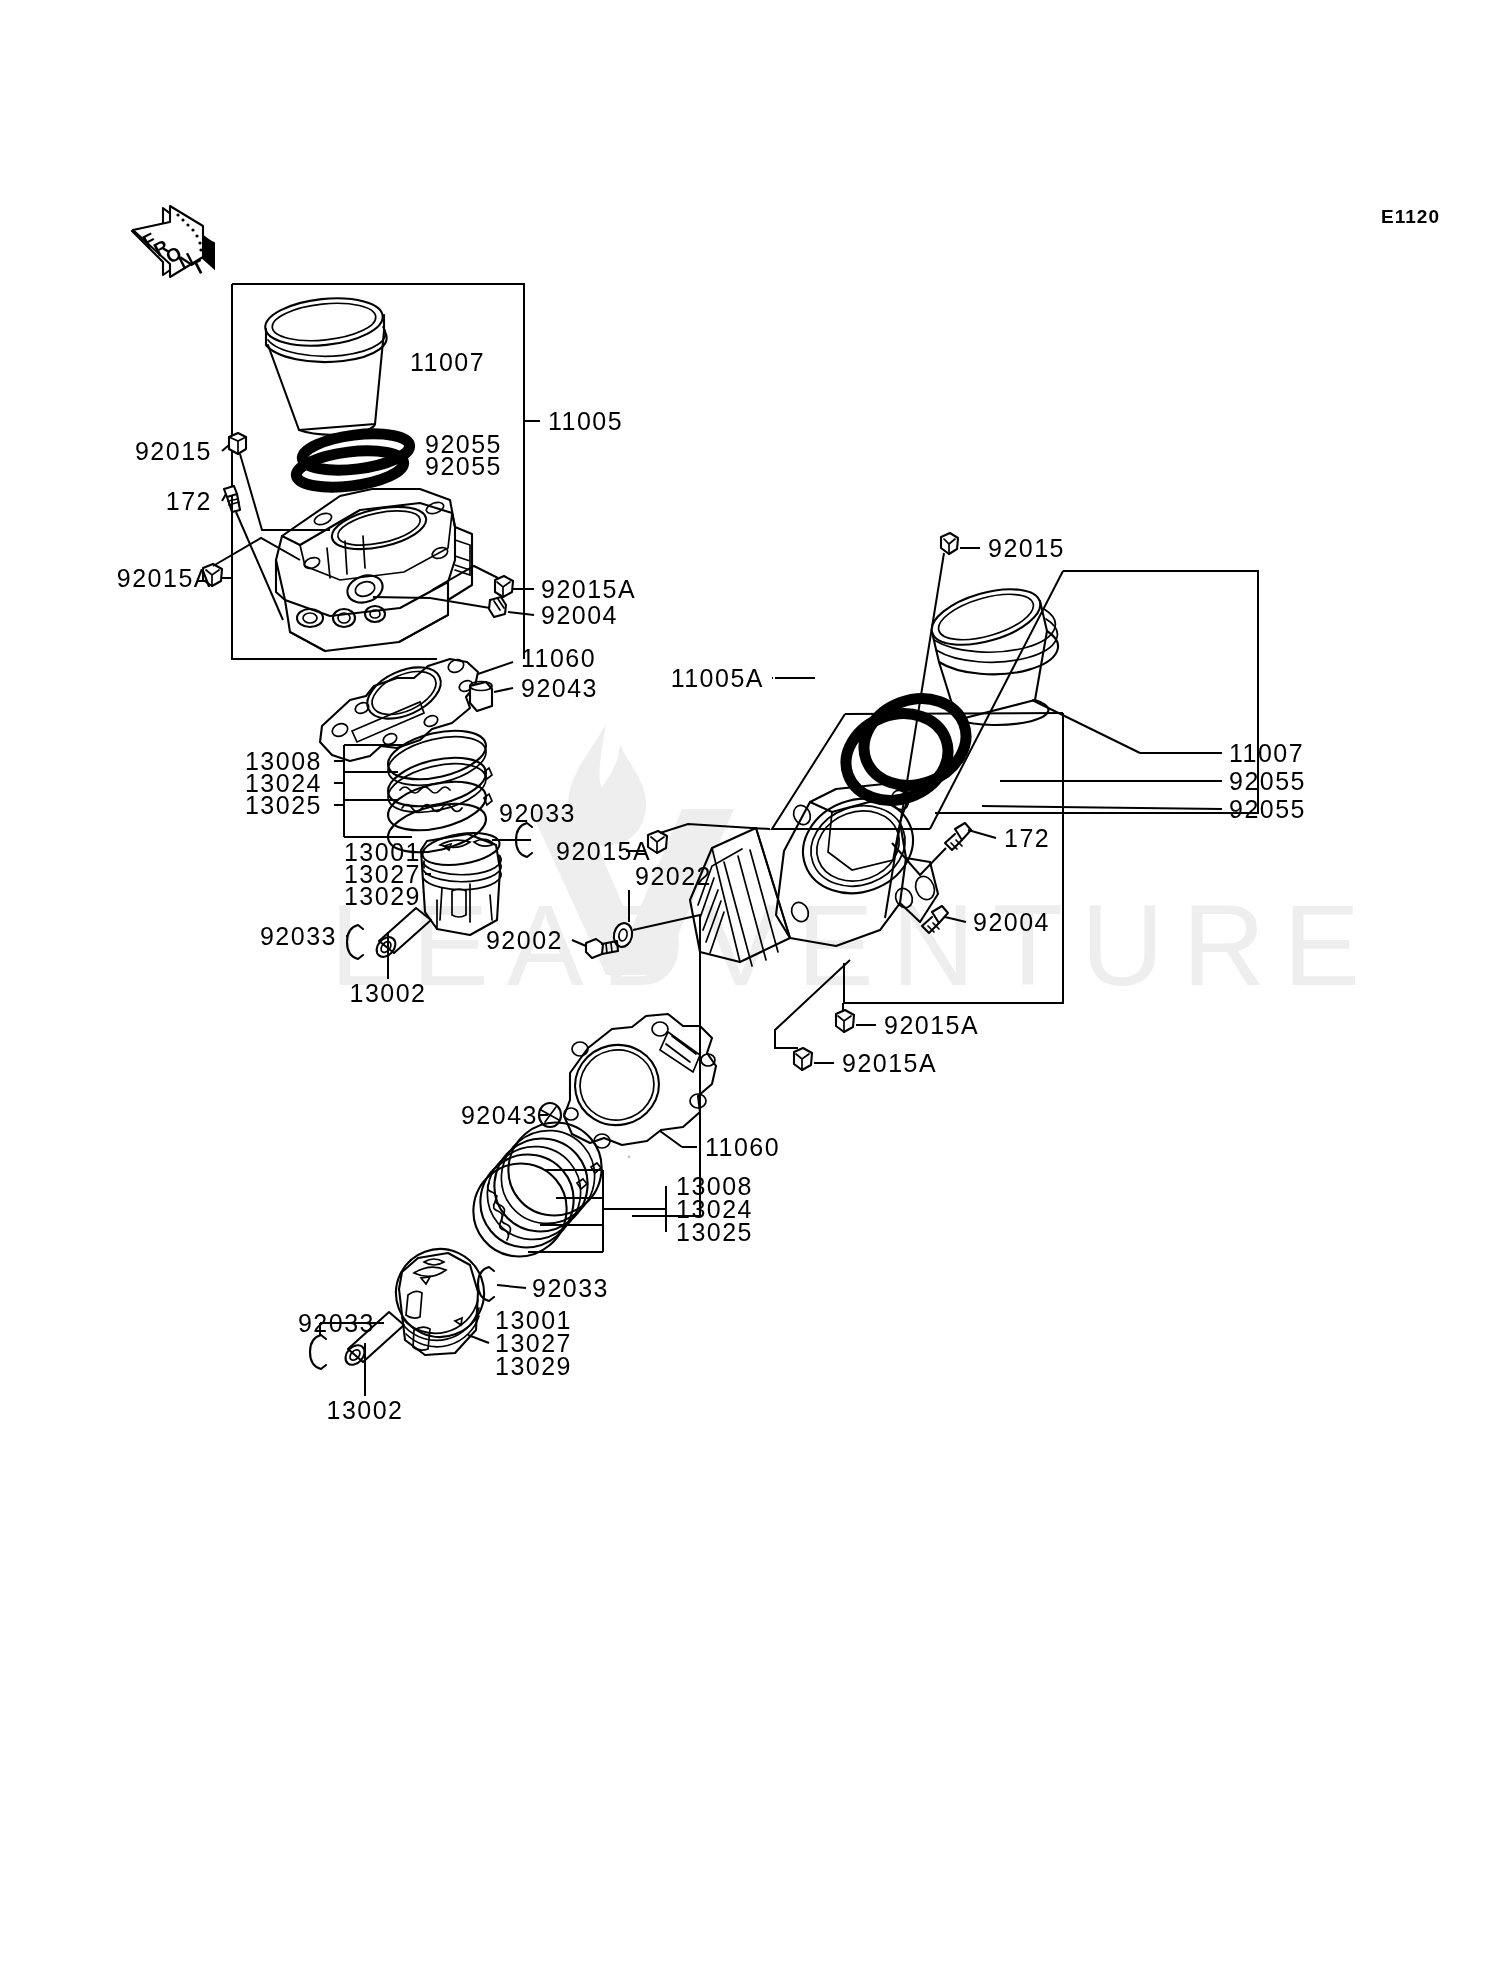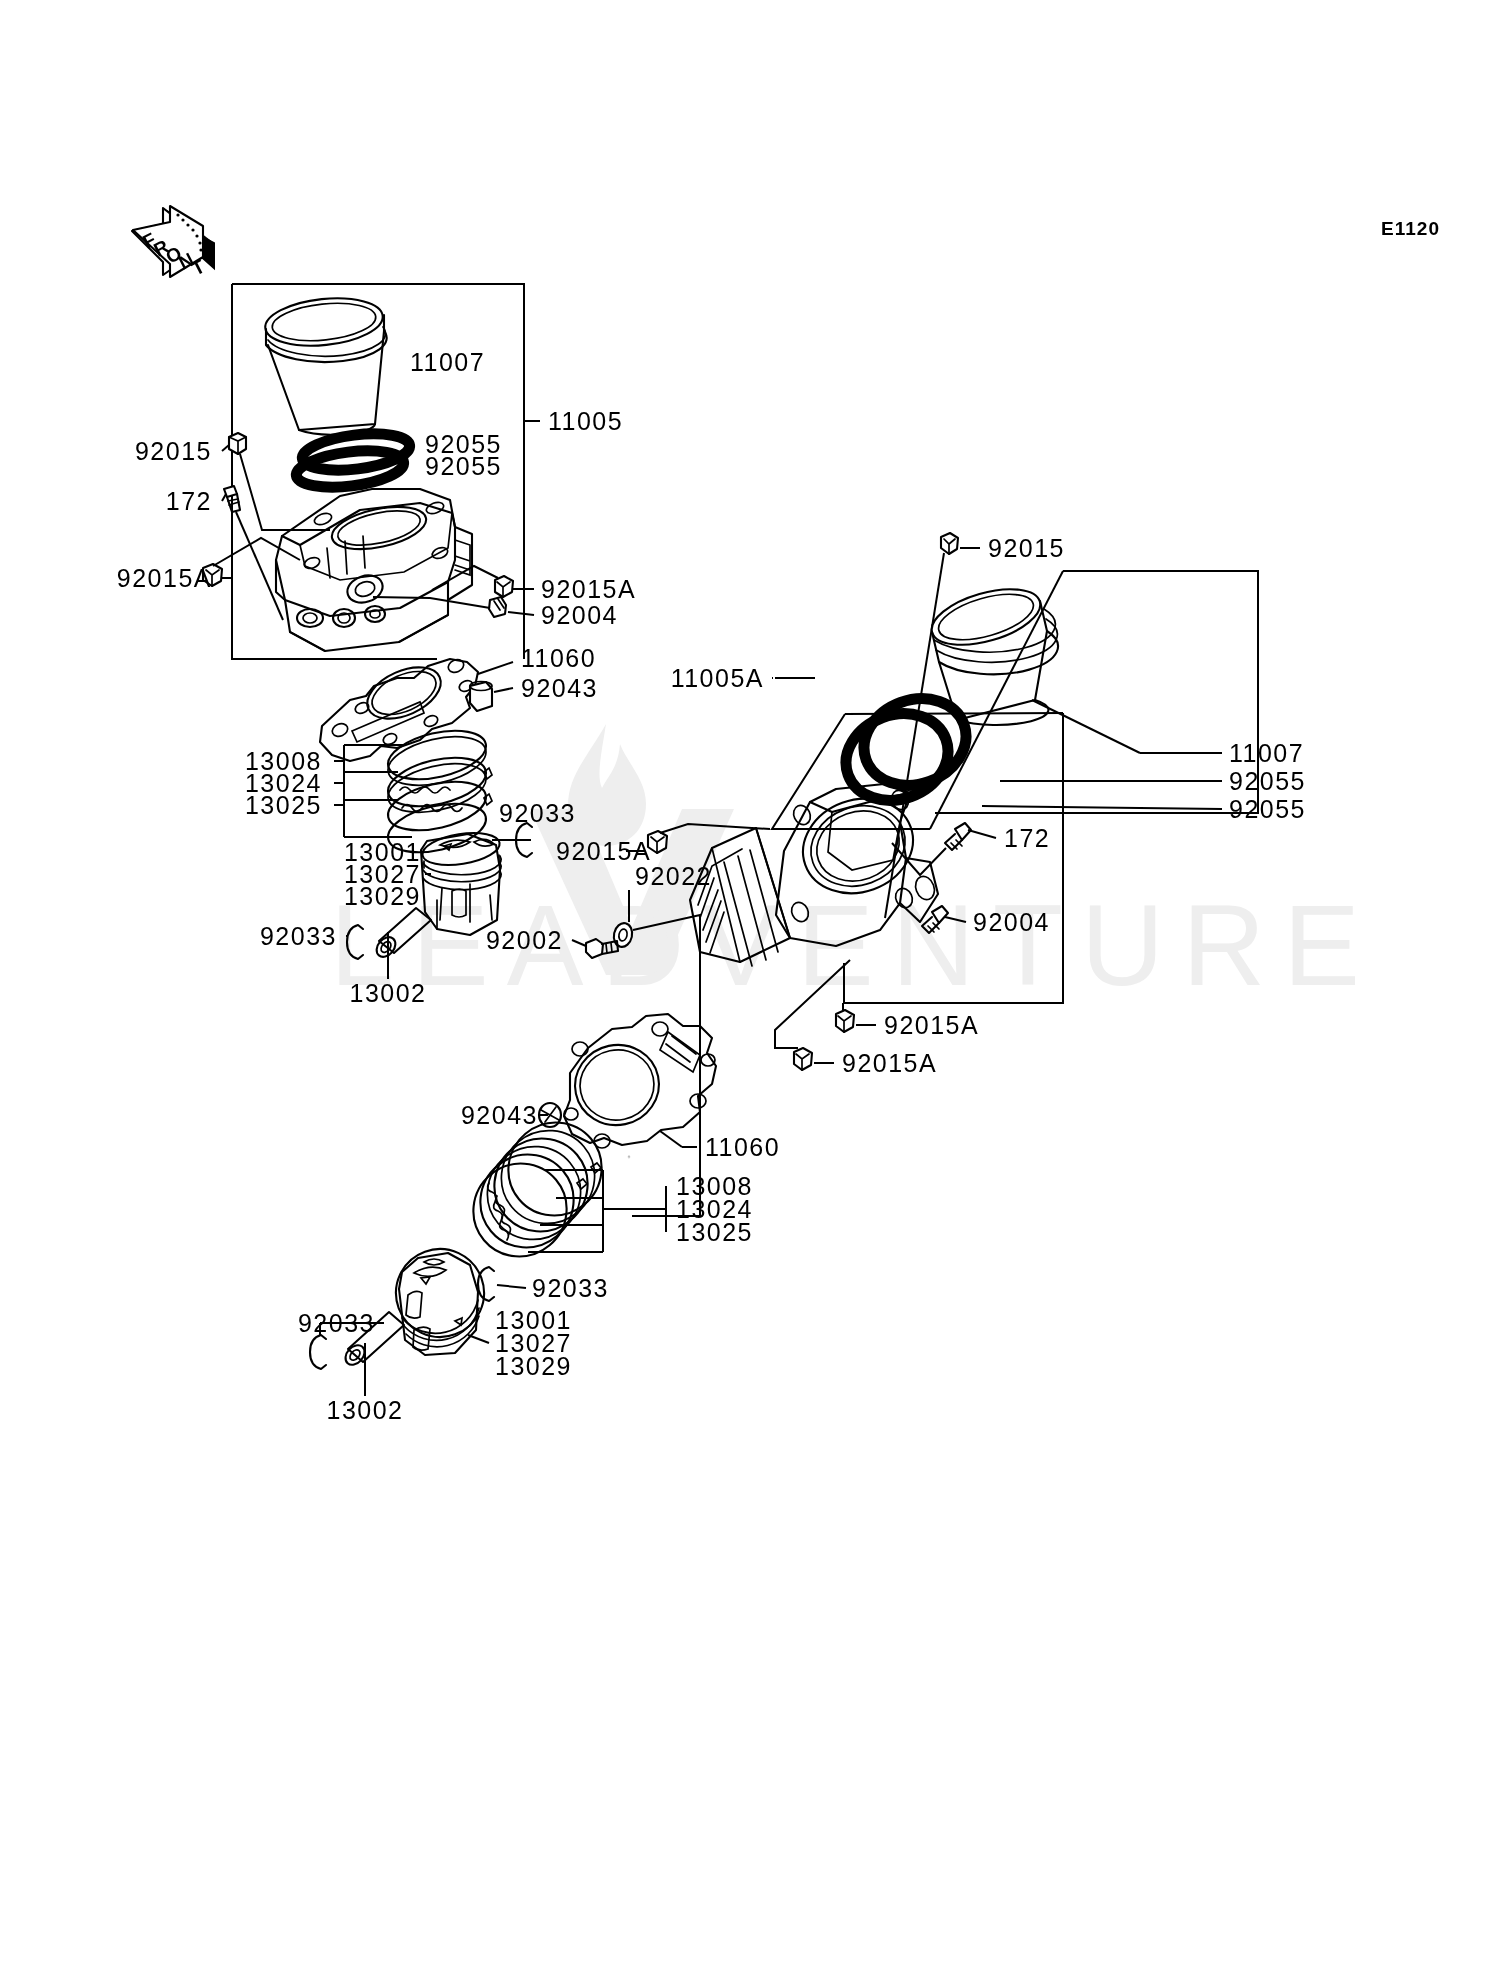--- a/index.html
+++ b/index.html
@@ -19,21 +19,21 @@
     letter-spacing:1.5px;
     color:#000;
     white-space:nowrap;
     line-height:1;
   }
   .lbl.r{transform:translate(-100%,-50%);}
   .lbl.l{transform:translate(0,-50%);}
   .lbl.c{transform:translate(-50%,-50%);}
   #code-label{
     position:absolute;
-    right:60px;top:218px;
+    right:60px;top:206px;
     font-family:"Liberation Sans", sans-serif;
     font-weight:bold;font-size:19px;letter-spacing:1px;color:#000;
   }
   #footer{
     position:absolute;left:0;right:0;top:1905px;
     text-align:center;
     font-family:"Liberation Sans", sans-serif;
     font-size:22px;color:#1a1a1a;
   }
   .wm{

